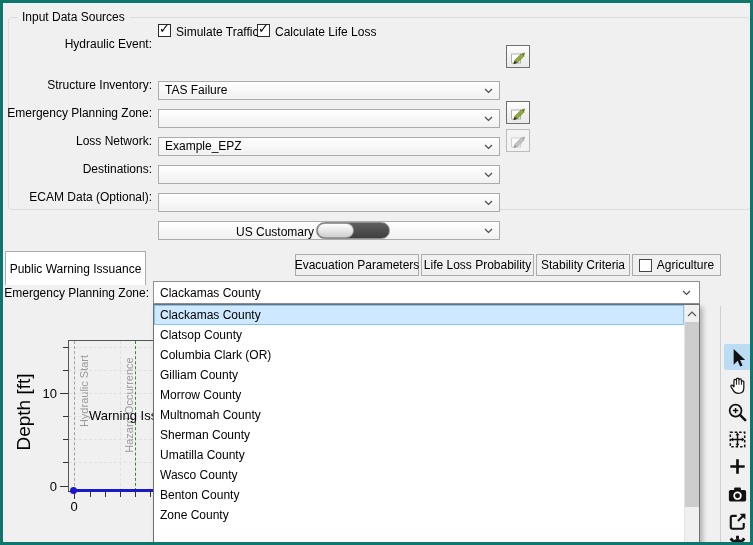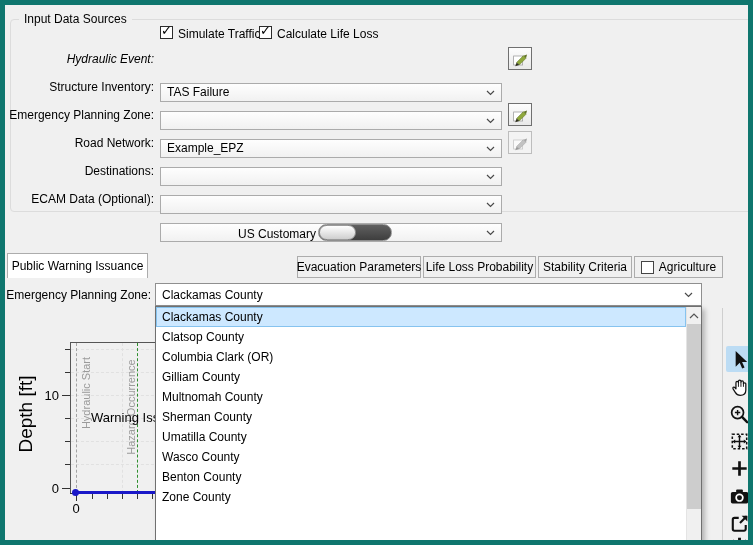--- a/index.html
+++ b/index.html
@@ -1,18 +1,18 @@
 <!DOCTYPE html>
 <html><head>
 <meta charset="utf-8">
 <style>
   html,body{margin:0;padding:0;background:#fff;}
   .screen{position:relative;width:753px;height:545px;background:#f0f0f0;overflow:hidden;
           font-family:"Liberation Sans","DejaVu Sans",sans-serif;font-size:12px;color:#000;
-          border:5px solid #0f766e;box-sizing:border-box;}
+          border:3px solid #0f766e;box-sizing:border-box;}
   
   .groupbox{position:absolute;left:5px;top:14px;width:741px;height:191px;border:1px solid #dcdcdc;border-radius:4px;}
   .group-title{position:absolute;left:8px;top:-8px;background:#f0f0f0;padding:0 5px;white-space:nowrap;}
   
   .cb{position:absolute;width:13px;height:13px;background:#fff;border:1px solid #2b2b2b;box-sizing:border-box;}
   .cb .mark{position:absolute;left:0px;top:-3px;font-size:13px;font-weight:700;line-height:14px;}
   .cb-label{position:absolute;white-space:nowrap;}
   
   .row-label{position:absolute;left:0;width:149px;text-align:right;white-space:nowrap;}
   .combo{position:absolute;height:19px;border:1px solid #ababab;background:linear-gradient(#fefefe,#f1f1f1);box-sizing:border-box;margin-top:34px;}
@@ -26,21 +26,21 @@
   .editbtn.disabled{border-color:#bdbdbd;background:#f3f3f3;}
   
   .toggle-track{position:absolute;left:313px;top:219px;width:74px;height:17px;border-radius:9px;
                 background:linear-gradient(#606060,#3e3e3e);border:1px solid #8f8f8f;box-sizing:border-box;}
   .toggle-knob{position:absolute;left:0;top:0;width:37px;height:15px;border-radius:8px;
                background:linear-gradient(#ffffff,#cfcfcf);border:1px solid #9b9b9b;box-sizing:border-box;}
   .toggle-label{position:absolute;white-space:nowrap;}
   
   .tab{position:absolute;top:251px;height:22px;background:#f0f0f0;border:1px solid #acacac;box-sizing:border-box;
        display:flex;align-items:center;justify-content:center;white-space:nowrap;cursor:default;}
-  .tab.active{top:248px;height:25px;background:#fff;border-bottom:none;z-index:3;}
+  .tab.active{top:248px;height:34px;background:#fff;border-bottom:none;z-index:3;}
   .tab .tab-cb{width:13px;height:13px;background:#fff;border:1px solid #444;margin-right:5px;box-sizing:border-box;}
   
   .dd-list{position:absolute;left:150px;top:301px;width:547px;height:252px;background:#fff;border:1px solid #707070;
            z-index:10;box-shadow:3px 3px 5px rgba(0,0,0,0.25);box-sizing:border-box;}
   .dd-item{height:20px;line-height:20px;padding-left:6px;margin-right:15px;white-space:nowrap;}
   .dd-item.sel{background:#cde8ff;outline:1px solid #86c3ef;outline-offset:-1px;}
   .dd-scroll{position:absolute;right:0;top:0;width:15px;height:100%;background:#f0f0f0;border-left:1px solid #e4e4e4;box-sizing:border-box;}
   .dd-up{position:absolute;left:0;top:0;width:100%;height:17px;display:flex;align-items:center;justify-content:center;background:#f0f0f0;border:none;padding:0;}
   .dd-thumb{position:absolute;left:0;top:17px;width:100%;height:185px;background:#cdcdcd;}
   
@@ -76,21 +76,21 @@
 
   <span class="cb" style="left:155px;top:21px;">
     <span class="mark">✓</span>
   </span>
   <span class="cb-label" style="left:173px;top:22px;">Simulate Traffic</span>
   <span class="cb" style="left:254px;top:21px;">
     <span class="mark">✓</span>
   </span>
   <span class="cb-label" style="left:272px;top:22px;">Calculate Life Loss</span>
 
-  <span class="row-label" style="top:47px;font-style:italic;">Hydraulic Event:</span>
+  <span class="row-label" style="top:34px;">Hydraulic Event:</span>
   <div class="combo" style="left:155px;top:44px;width:342px;">
     <span class="val">TAS Failure</span>
     <svg class="chev" width="9" height="6" viewBox="0 0 9 6">
         <path d="M1 1 L4.5 4.5 L8 1" stroke="#4a4a4a" stroke-width="1.2" fill="none"></path>
       </svg>
   </div>
   <button class="editbtn" style="left:503px;top:42px;">
     <svg width="18" height="18" viewBox="0 0 24 24">
       <rect x="3.5" y="8" width="12" height="12" fill="#fff" stroke="#9a9a9a"></rect>
       <polygon points="7.5,16.5 16.5,7.5 20,11 11,20" fill="#8fa83b" stroke="#627427" stroke-width="0.7"></polygon>
@@ -116,21 +116,21 @@
   </div>
   <button class="editbtn" style="left:503px;top:98px;">
     <svg width="18" height="18" viewBox="0 0 24 24">
       <rect x="3.5" y="8" width="12" height="12" fill="#fff" stroke="#9a9a9a"></rect>
       <polygon points="7.5,16.5 16.5,7.5 20,11 11,20" fill="#8fa83b" stroke="#627427" stroke-width="0.7"></polygon>
       <polygon points="16.5,7.5 20,11 21.4,6.1" fill="#627427"></polygon>
       <polygon points="7.5,16.5 11,20 5.6,21.6" fill="#30301f"></polygon>
     </svg>
   </button>
 
-  <span class="row-label" style="top:131px;">Road Network:</span>
+  <span class="row-label" style="top:131px;">Loss Network:</span>
   <div class="combo" style="left:155px;top:128px;width:342px;">
     <span class="val"></span>
     <svg class="chev" width="9" height="6" viewBox="0 0 9 6">
         <path d="M1 1 L4.5 4.5 L8 1" stroke="#4a4a4a" stroke-width="1.2" fill="none"></path>
       </svg>
   </div>
   <button class="editbtn disabled" style="left:503px;top:126px;">
     <svg width="18" height="18" viewBox="0 0 24 24">
       <rect x="3.5" y="8" width="12" height="12" fill="#fafafa" stroke="#c4c4c4"></rect>
       <polygon points="7.5,16.5 16.5,7.5 20,11 11,20" fill="#c2c2c2" stroke="#a5a5a5" stroke-width="0.7"></polygon>
@@ -228,20 +228,21 @@
 
   <div class="x-axis"></div>
   <div class="blue-line"></div>
   <div class="blue-dot"></div>
 
   <div class="dd-list">
     <div class="dd-item sel">Clackamas County</div>
     <div class="dd-item">Clatsop County</div>
     <div class="dd-item">Columbia Clark (OR)</div>
     <div class="dd-item">Gilliam County</div>
+    <div class="dd-item">Morrow County</div>
     <div class="dd-item">Multnomah County</div>
     <div class="dd-item">Sherman County</div>
     <div class="dd-item">Umatilla County</div>
     <div class="dd-item">Wasco County</div>
     <div class="dd-item">Benton County</div>
     <div class="dd-item">Zone County</div>
     <div class="dd-scroll">
       <button class="dd-up">
         <svg width="10" height="6" viewBox="0 0 10 6">
             <path d="M1 5 L5 1 L9 5" stroke="#555" stroke-width="1.2" fill="none"></path>

